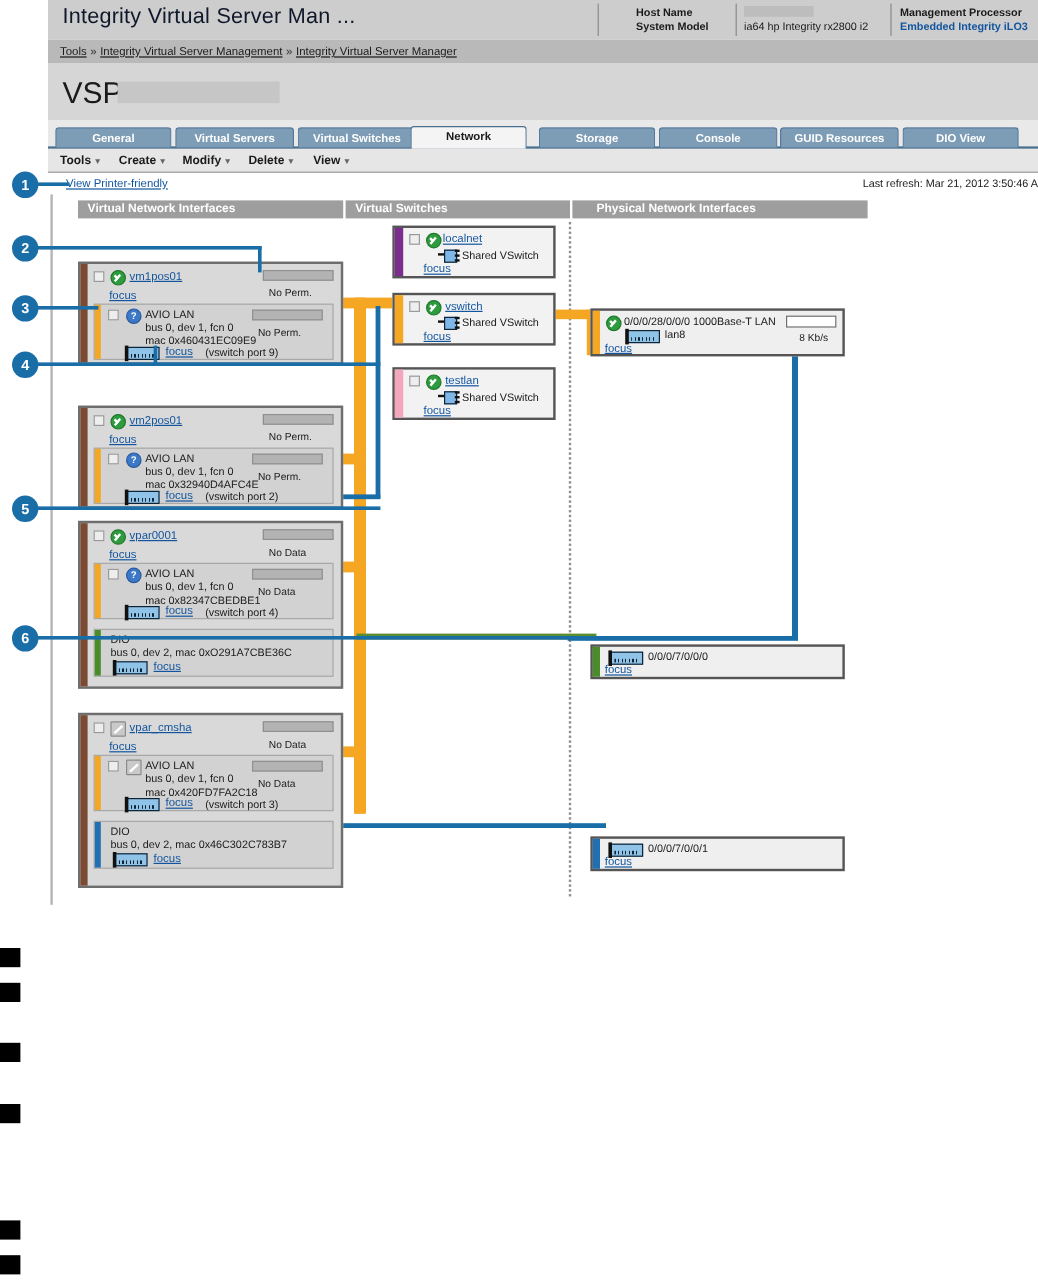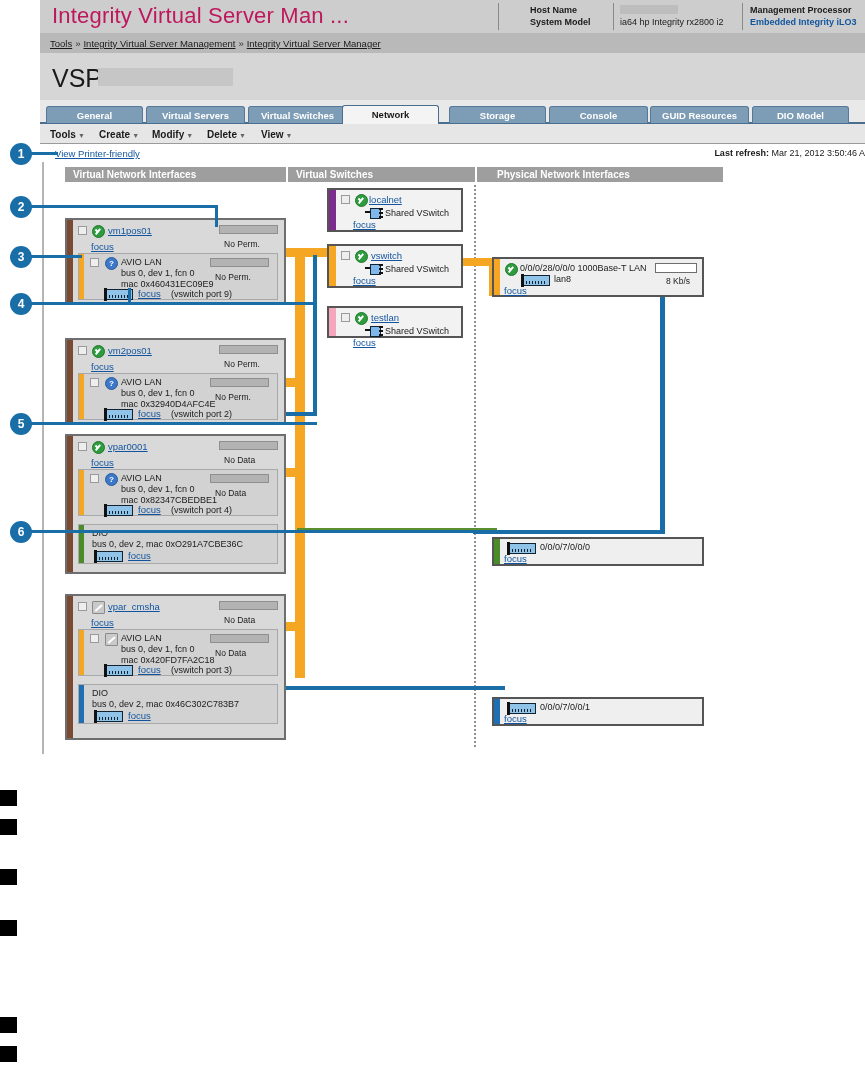--- a/index.html
+++ b/index.html
@@ -5,21 +5,21 @@
   html,body{margin:0;padding:0;background:#fff;}
   body{
     width:865px;height:1070px;position:relative;overflow:hidden;
     font-family:"Liberation Sans","DejaVu Sans",sans-serif;
     font-size:11px;color:#000;
   }
   .abs{position:absolute;}
 
   
   #header{left:40px;top:0;width:825px;height:33px;background:#cdcdcd;}
-  #app-title{left:52px;top:3px;font-size:22px;color:#be185d;letter-spacing:.2px;}
+  #app-title{left:52px;top:3px;font-size:18px;color:#0f172a;letter-spacing:.2px;}
   #hdr-div-1{left:498px;top:3px;width:1px;height:27px;background:#8a8a8a;}
   #hdr-div-2{left:742px;top:3px;width:1px;height:27px;background:#8a8a8a;}
   #hdr-div-3{left:613px;top:3px;width:1px;height:27px;background:#8a8a8a;}
   .hdr-lbl{font-size:9px;font-weight:bold;color:#1a1a1a;}
   .hdr-val{font-size:9px;color:#1a1a1a;}
   #lbl-hostname{left:530px;top:5px;}
   #lbl-sysmodel{left:530px;top:17px;}
   #val-hostname{left:620px;top:5px;width:58px;height:9px;background:#bdbdbd;}
   #val-sysmodel{left:620px;top:17px;}
   #lbl-mp{left:750px;top:5px;}
@@ -49,21 +49,21 @@
   .tab.active{background:#f4f4f4;color:#1a1a1a;border-color:#4a6f8e;height:19px;line-height:18px;}
 
   
   #menubar{left:40px;top:124px;width:825px;height:19px;background:#e6e6e6;border-bottom:1px solid #9b9b9b;}
   .menu-item{top:129px;font-size:10px;font-weight:bold;color:#1a1a1a;}
   .menu-item .caret{font-size:7px;color:#666;padding-left:2px;}
 
   
   #printer-friendly{left:55px;top:148px;font-size:9.5px;color:#12559e;text-decoration:underline;}
   #last-refresh{right:0px;top:148px;font-size:9px;color:#1a1a1a;white-space:nowrap;}
-  #last-refresh b{font-weight:bold;}
+  #last-refresh b{font-weight:normal;}
 
   
   #canvas-left-rule{left:42px;top:162px;width:2px;height:592px;background:#b5b5b5;}
   .colhdr{
     top:167px;height:15px;line-height:15px;background:#9e9e9e;
     color:#fff;font-size:10px;font-weight:bold;box-sizing:border-box;padding-left:8px;
   }
   #colhdr-vni{left:65px;width:221px;}
   #colhdr-vsw{left:288px;width:187px;}
   #colhdr-pni{left:477px;width:246px;padding-left:20px;}
@@ -169,21 +169,21 @@
 
 <div class="abs" id="tabstrip"></div>
 <div class="abs" id="tabline"></div>
 <div class="abs tab" style="left:46px;width:97px;">General</div>
 <div class="abs tab" style="left:146px;width:99px;">Virtual Servers</div>
 <div class="abs tab" style="left:248px;width:99px;">Virtual Switches</div>
 <div class="abs tab active" style="left:342px;width:97px;top:105px;">Network</div>
 <div class="abs tab" style="left:449px;width:97px;">Storage</div>
 <div class="abs tab" style="left:549px;width:99px;">Console</div>
 <div class="abs tab" style="left:650px;width:99px;">GUID Resources</div>
-<div class="abs tab" style="left:752px;width:97px;">DIO Model</div>
+<div class="abs tab" style="left:752px;width:97px;">DIO View</div>
 
 <div class="abs" id="menubar"></div>
 <div class="abs menu-item" style="left:50px;"><span>Tools</span><span class="caret">▼</span></div>
 <div class="abs menu-item" style="left:99px;"><span>Create</span><span class="caret">▼</span></div>
 <div class="abs menu-item" style="left:152px;"><span>Modify</span><span class="caret">▼</span></div>
 <div class="abs menu-item" style="left:207px;"><span>Delete</span><span class="caret">▼</span></div>
 <div class="abs menu-item" style="left:261px;"><span>View</span><span class="caret">▼</span></div>
 
 <div class="abs" id="printer-friendly">View Printer-friendly</div>
 <div class="abs" id="last-refresh">
@@ -364,21 +364,21 @@
     <div class="stub"></div>
       <div class="body"></div>
       <div class="p1"></div>
       <div class="p2"></div>
       <div class="p3"></div>
   </div>
   <div class="abs txt" style="left:56px;top:18px;">Shared VSwitch</div>
   <div class="abs lnk" style="left:24px;top:29px;">focus</div>
 </div>
 
-<div class="abs vswbox" style="left:327px;top:306px;width:136px;height:32px;">
+<div class="abs vswbox" style="left:327px;top:306px;width:136px;height:44px;">
   <div class="sbar" style="background:#f4a6bd;"></div>
   <div class="cb" style="left:12px;top:5px;"></div>
   <div class="ico ico-ok" style="left:26px;top:4px;"></div>
   <div class="abs name" style="left:42px;top:4px;">testlan</div>
   <div class="vsw-glyph" style="left:38px;top:17px;">
     <div class="stub"></div>
       <div class="body"></div>
       <div class="p1"></div>
       <div class="p2"></div>
       <div class="p3"></div>

